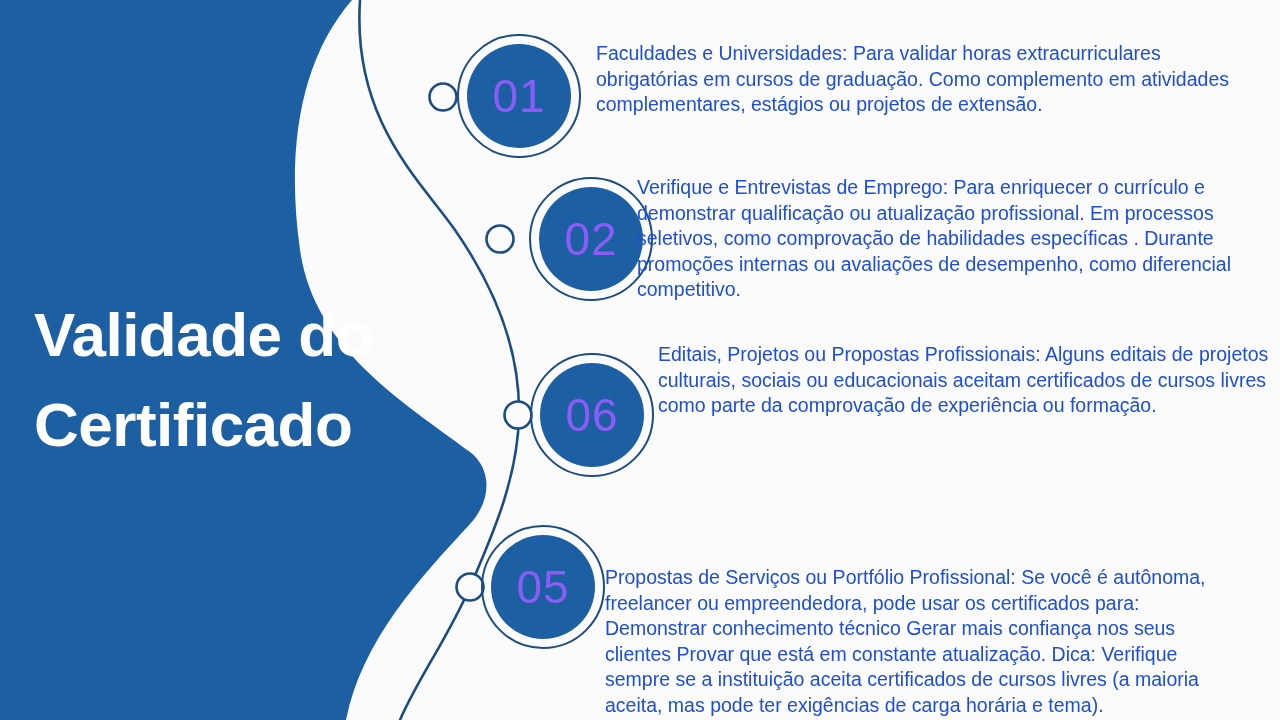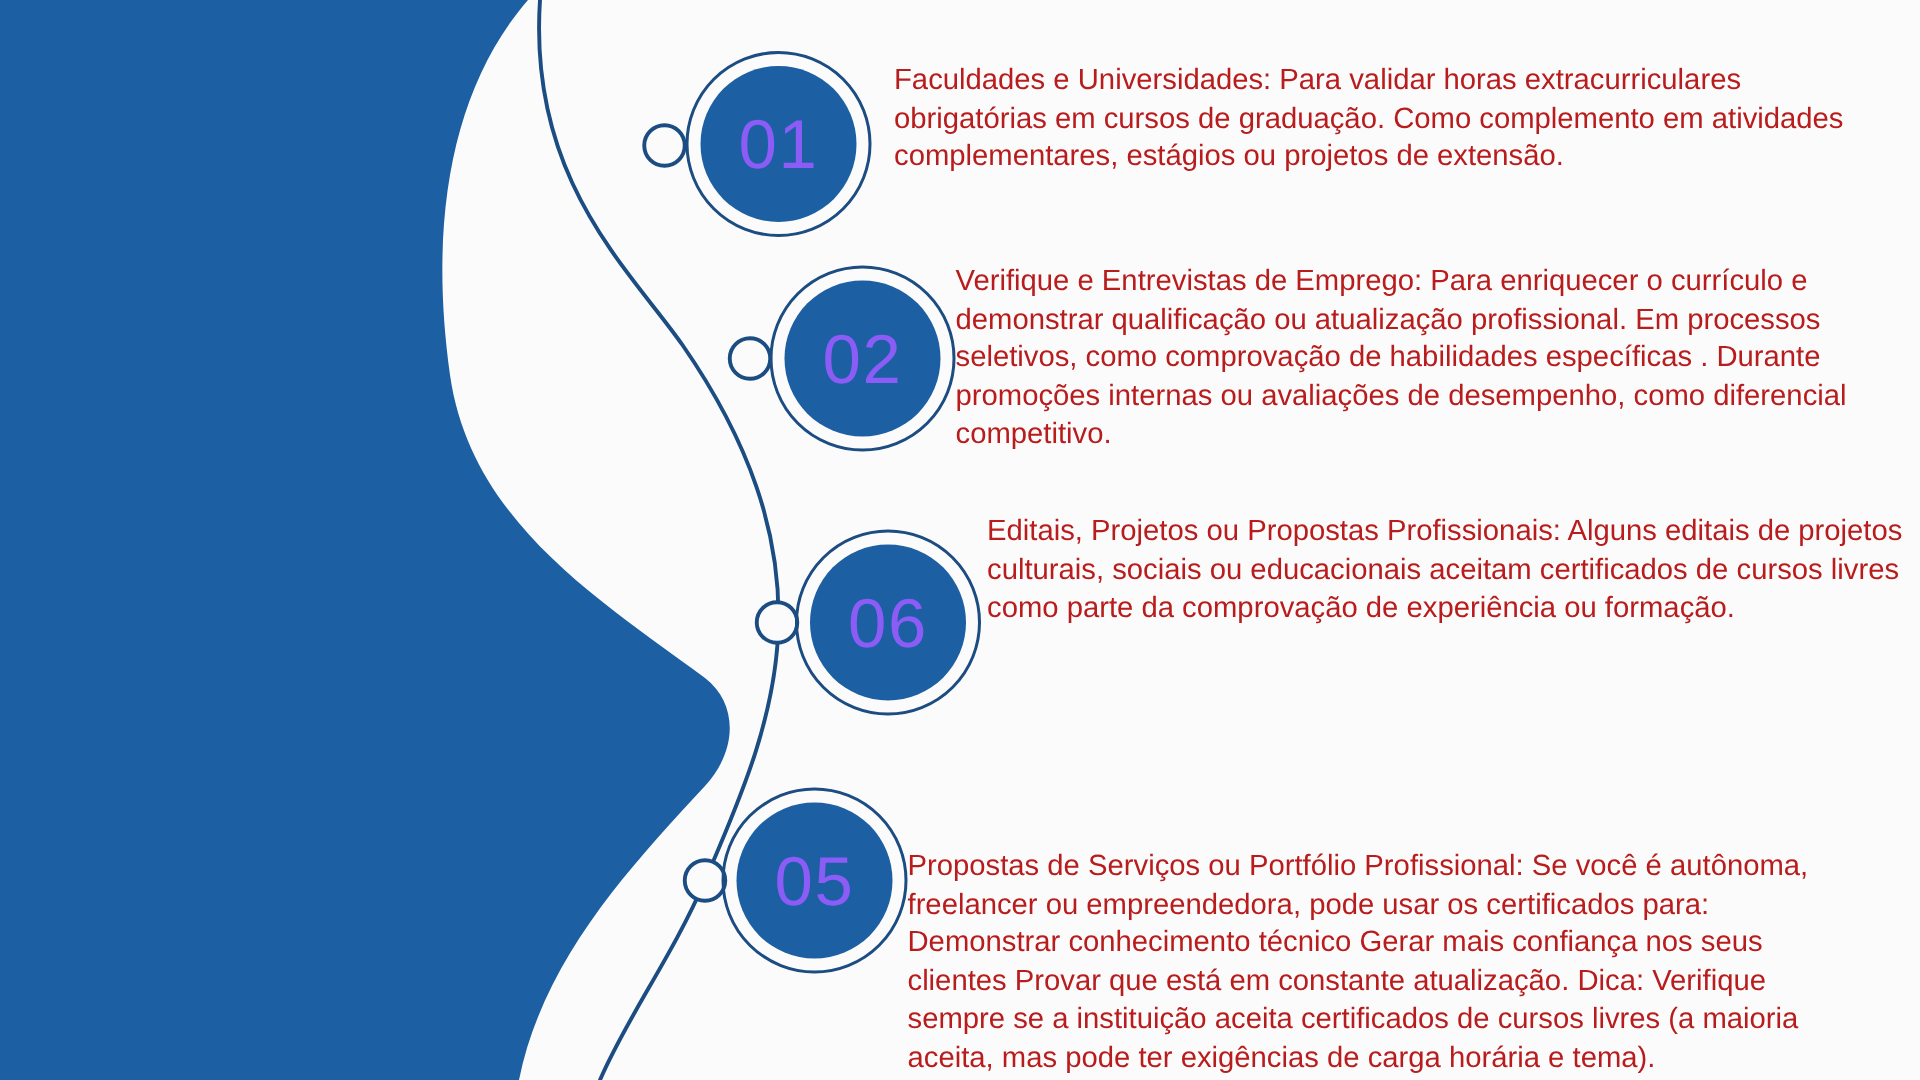--- a/index.html
+++ b/index.html
@@ -82,31 +82,31 @@
     display: flex;
     align-items: center;
     justify-content: center;
     color: #8b5cf6;
     font-size: 46px;
     font-weight: 400;
     letter-spacing: 1px;
   }
   .step-text {
     position: absolute;
-    color: #b91c1c;
+    color: #1d4ed8;
     font-size: 19.5px;
     line-height: 25.5px;
     font-weight: 400;
   }
 
   
   #step-1 .step-badge { left: 457px; top: 34px; }
   #step-1 .step-text  { left: 596px; top: 41px; width: 660px; }
 
-  #step-2 .step-badge { left: 513px; top: 177px; }
+  #step-2 .step-badge { left: 529px; top: 177px; }
   #step-2 .step-text  { left: 637px; top: 175px; width: 640px; }
 
   #step-3 .step-badge { left: 530px; top: 353px; }
   #step-3 .step-text  { left: 658px; top: 342px; width: 620px; }
 
   #step-4 .step-badge { left: 481px; top: 525px; }
   #step-4 .step-text  { left: 605px; top: 537px; width: 620px; margin-top: 28px; }
 </style>
 </head>
 <body>
@@ -128,20 +128,22 @@
              C 518,480 490,540 470,587
              C 448,638 418,678 400,720" fill="none" stroke="#1B4C82" stroke-width="2.6" stroke-linecap="round"></path>
 
     <circle cx="443" cy="97" r="13.5" fill="#FBFBFB" stroke="#1B4C82" stroke-width="2.6"></circle>
     <circle cx="500" cy="239" r="13.5" fill="#FBFBFB" stroke="#1B4C82" stroke-width="2.6"></circle>
     <circle cx="518" cy="415" r="13.5" fill="#FBFBFB" stroke="#1B4C82" stroke-width="2.6"></circle>
     <circle cx="470" cy="587" r="13.5" fill="#FBFBFB" stroke="#1B4C82" stroke-width="2.6"></circle>
   </svg>
 
   <div id="title-block">
+    <span class="title-line">Validade do</span>
+    <span class="title-line">Certificado</span>
   </div>
 
   <div class="step" id="step-1">
     <div class="step-badge">
       <div class="ring"></div>
       <div class="disc"></div>
       <div class="num">01</div>
     </div>
     <div class="step-text">Faculdades e Universidades: Para validar horas extracurriculares obrigatórias em cursos de graduação. Como complemento em atividades complementares, estágios ou projetos de extensão.</div>
   </div>

